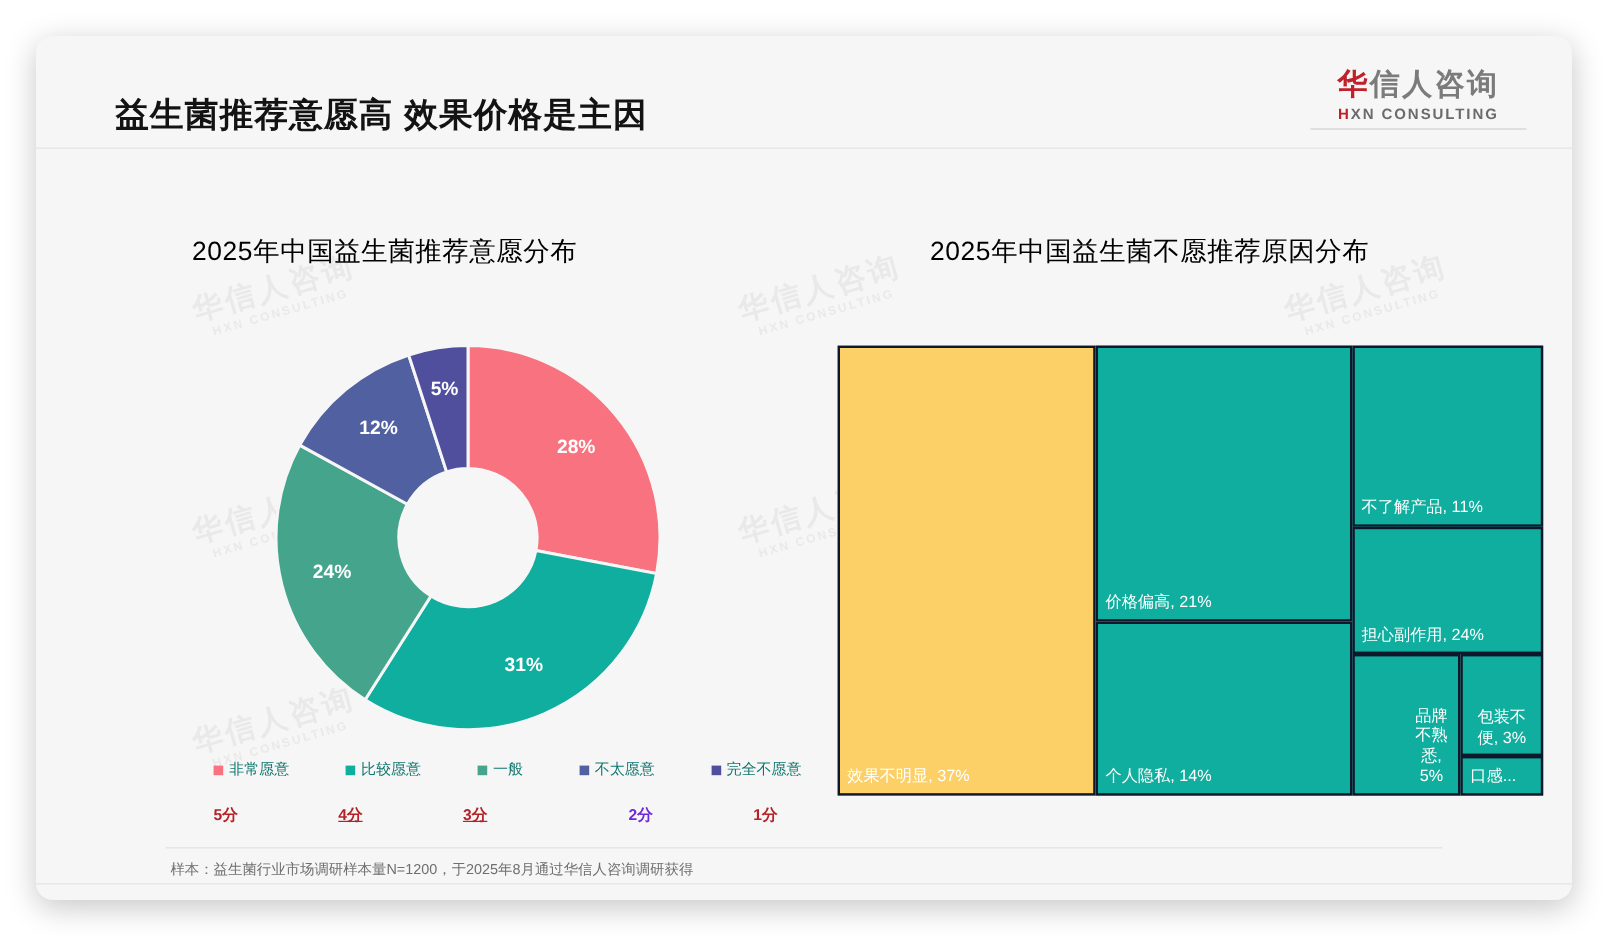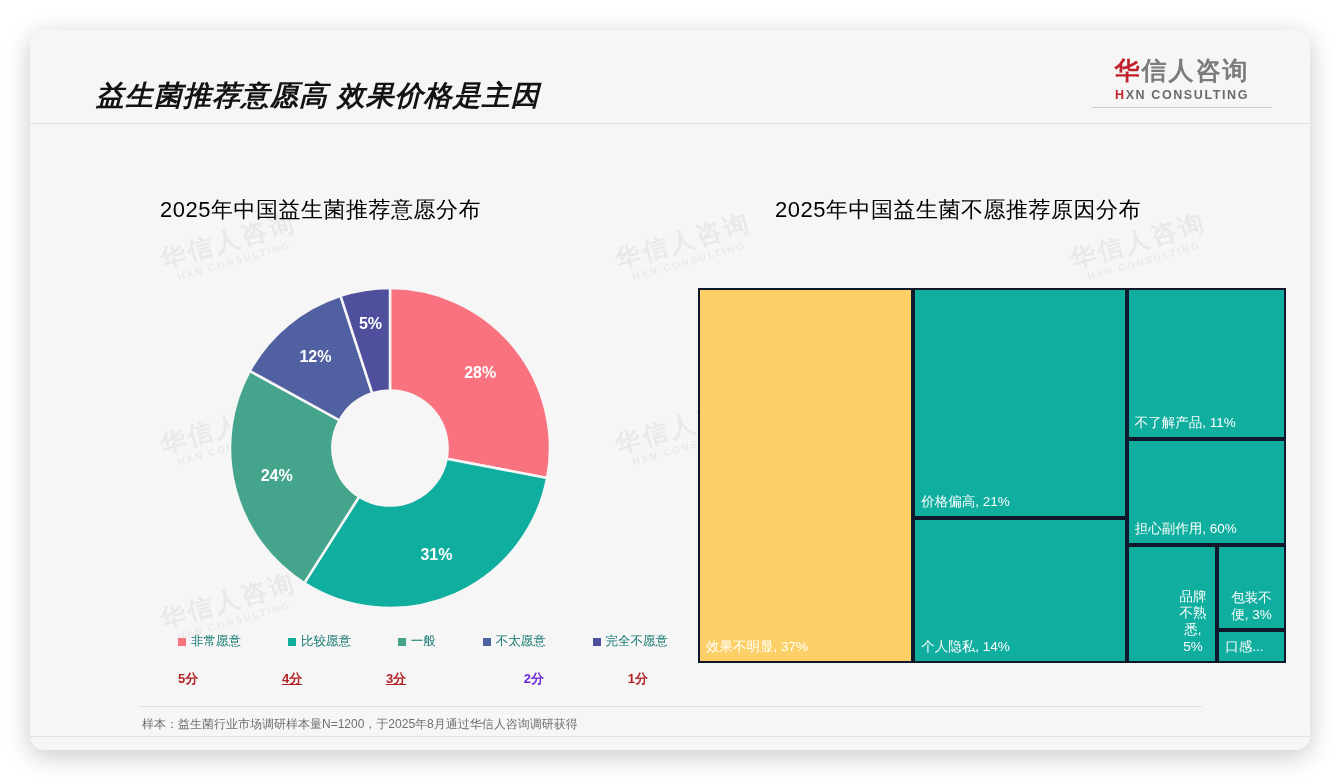--- a/index.html
+++ b/index.html
@@ -54,21 +54,20 @@
   }
   #page-title {
     position: absolute;
     left: 66px;
     top: 47px;
     font-size: 28px;
     font-weight: 700;
     color: #131313;
     letter-spacing: 1px;
     white-space: nowrap;
-    font-style: italic;
   }
   #brand-logo {
     position: absolute;
     right: 38px;
     top: 28px;
     text-align: center;
     width: 180px;
   }
   #brand-cn {
     font-size: 25px;
@@ -314,21 +313,21 @@
       <div class="tm-cell" style="left: 215.208px; top: 0px; width: 213.444px; height: 229.875px; background: rgb(15, 174, 158);">
         <div class="tm-label">价格偏高, 21%</div>
       </div>
       <div class="tm-cell" style="left: 215.208px; top: 229.875px; width: 213.444px; height: 145.125px; background: rgb(15, 174, 158);">
         <div class="tm-label">个人隐私, 14%</div>
       </div>
       <div class="tm-cell" style="left: 428.652px; top: 0px; width: 159.348px; height: 151.125px; background: rgb(15, 174, 158);">
         <div class="tm-label">不了解产品, 11%</div>
       </div>
       <div class="tm-cell" style="left: 428.652px; top: 151.125px; width: 159.348px; height: 106.125px; background: rgb(15, 174, 158);">
-        <div class="tm-label">担心副作用, 60%</div>
+        <div class="tm-label">担心副作用, 24%</div>
       </div>
       <div class="tm-cell center" style="left: 428.652px; top: 257.25px; width: 90.552px; height: 117.75px; background: rgb(15, 174, 158);">
         <div class="tm-label">品牌不熟悉, 5%</div>
       </div>
       <div class="tm-cell wrap" style="left: 519.204px; top: 257.25px; width: 68.796px; height: 85.125px; background: rgb(15, 174, 158);">
         <div class="tm-label">包装不便, 3%</div>
       </div>
       <div class="tm-cell" style="left: 519.204px; top: 342.375px; width: 68.796px; height: 32.625px; background: rgb(15, 174, 158);">
         <div class="tm-label">口感...</div>
       </div>

